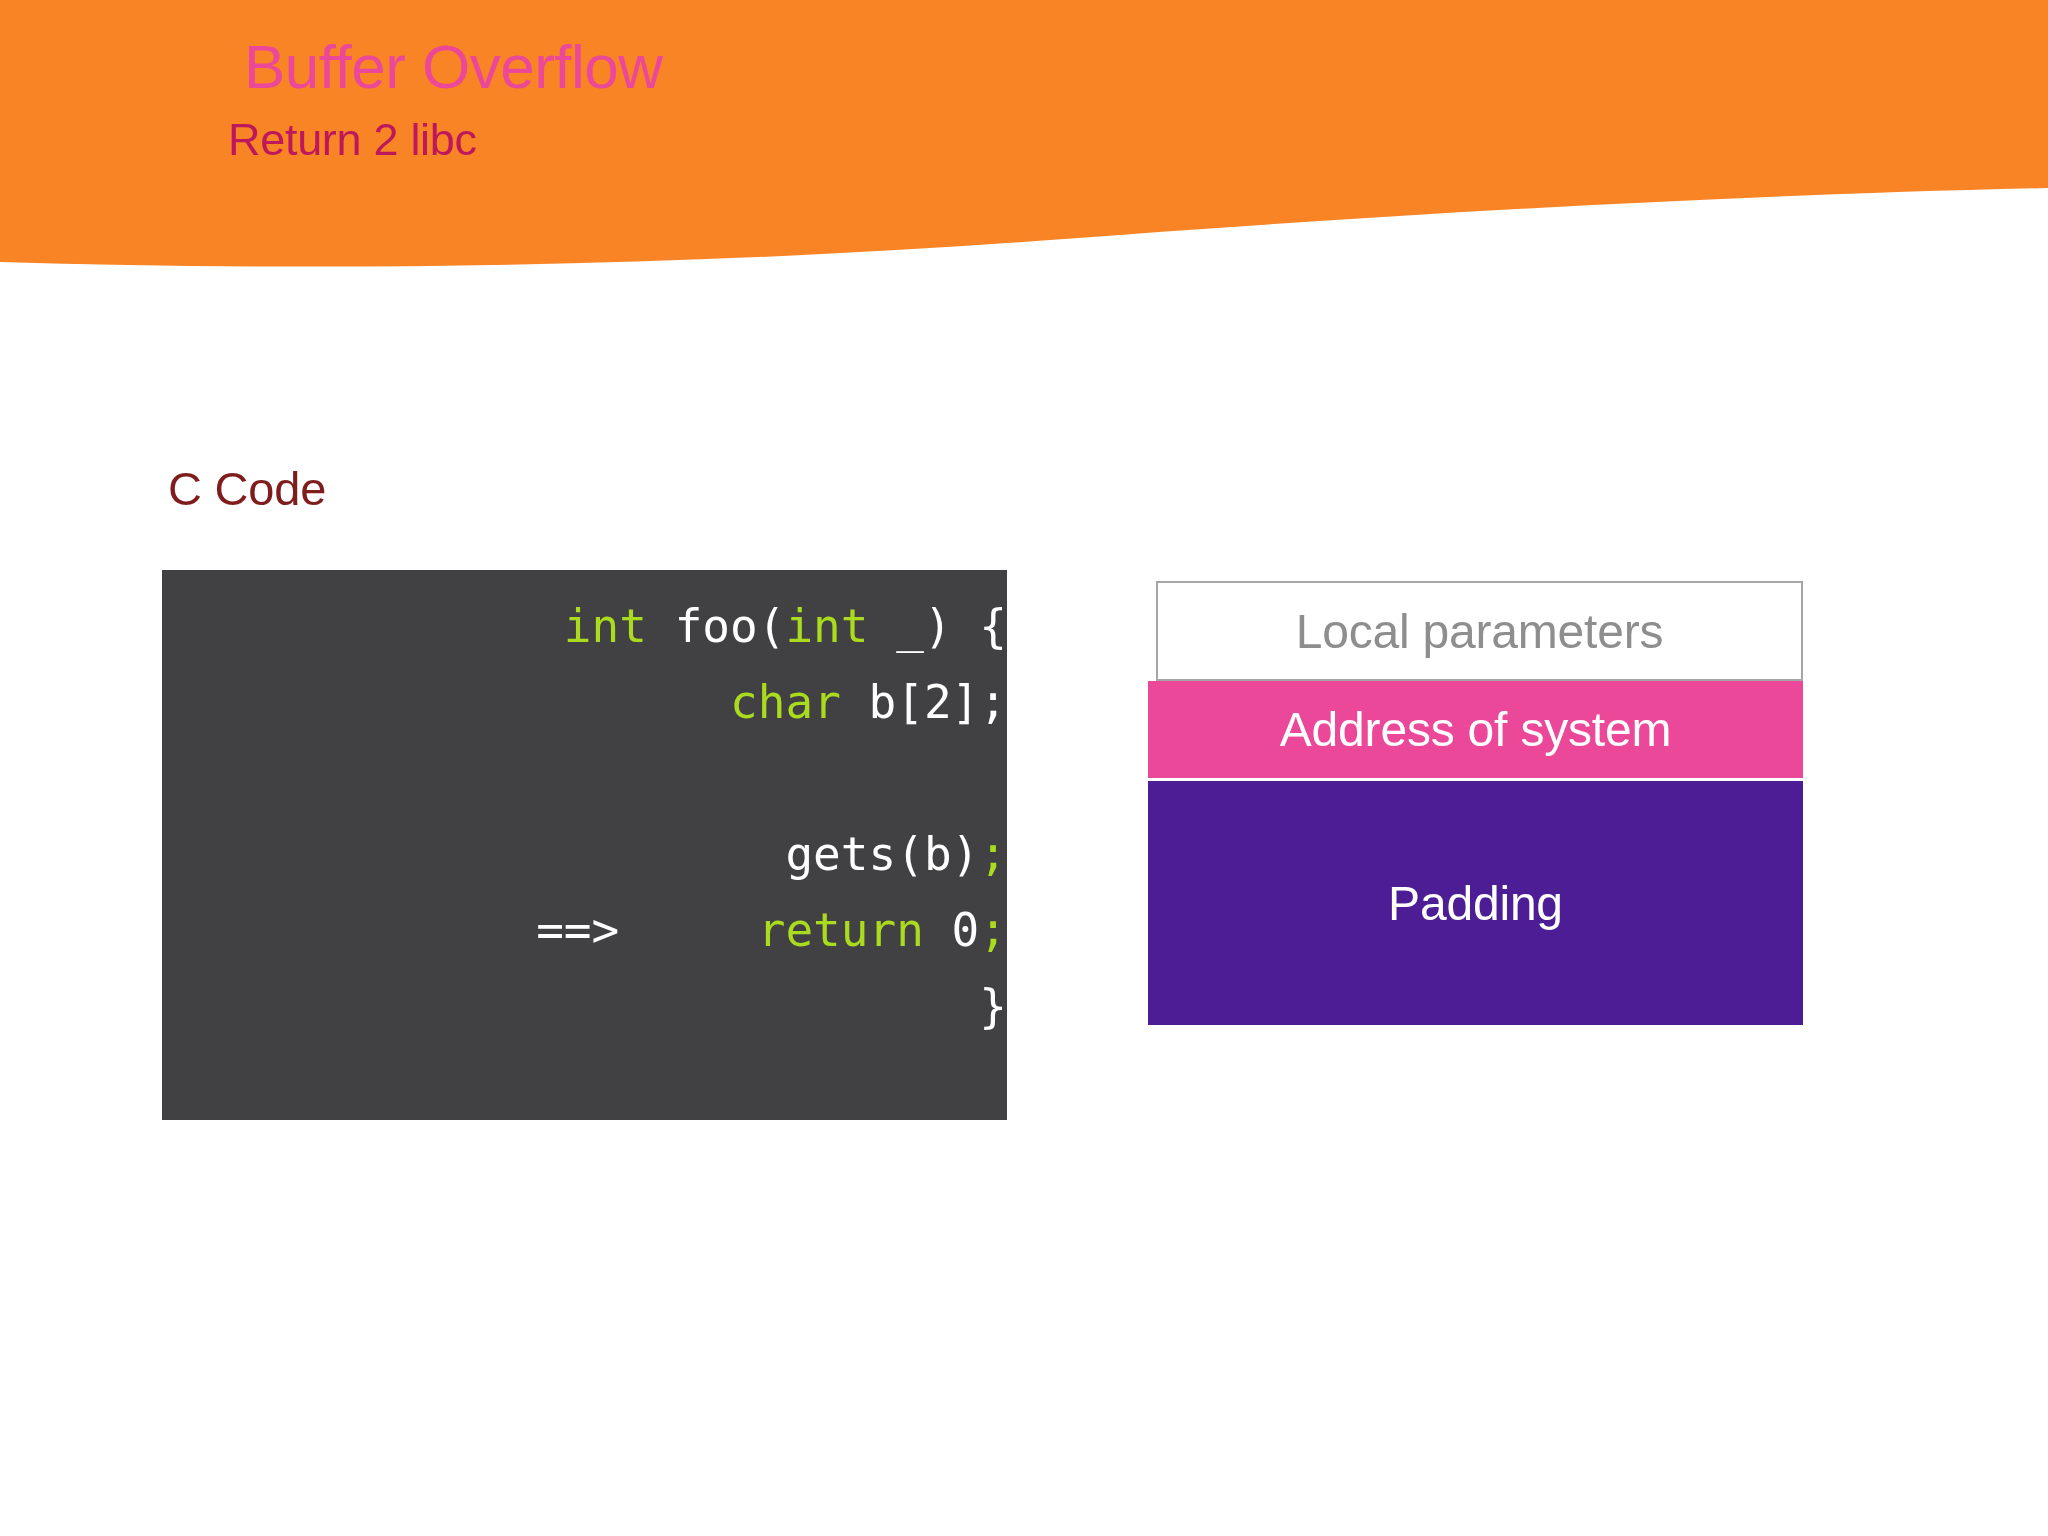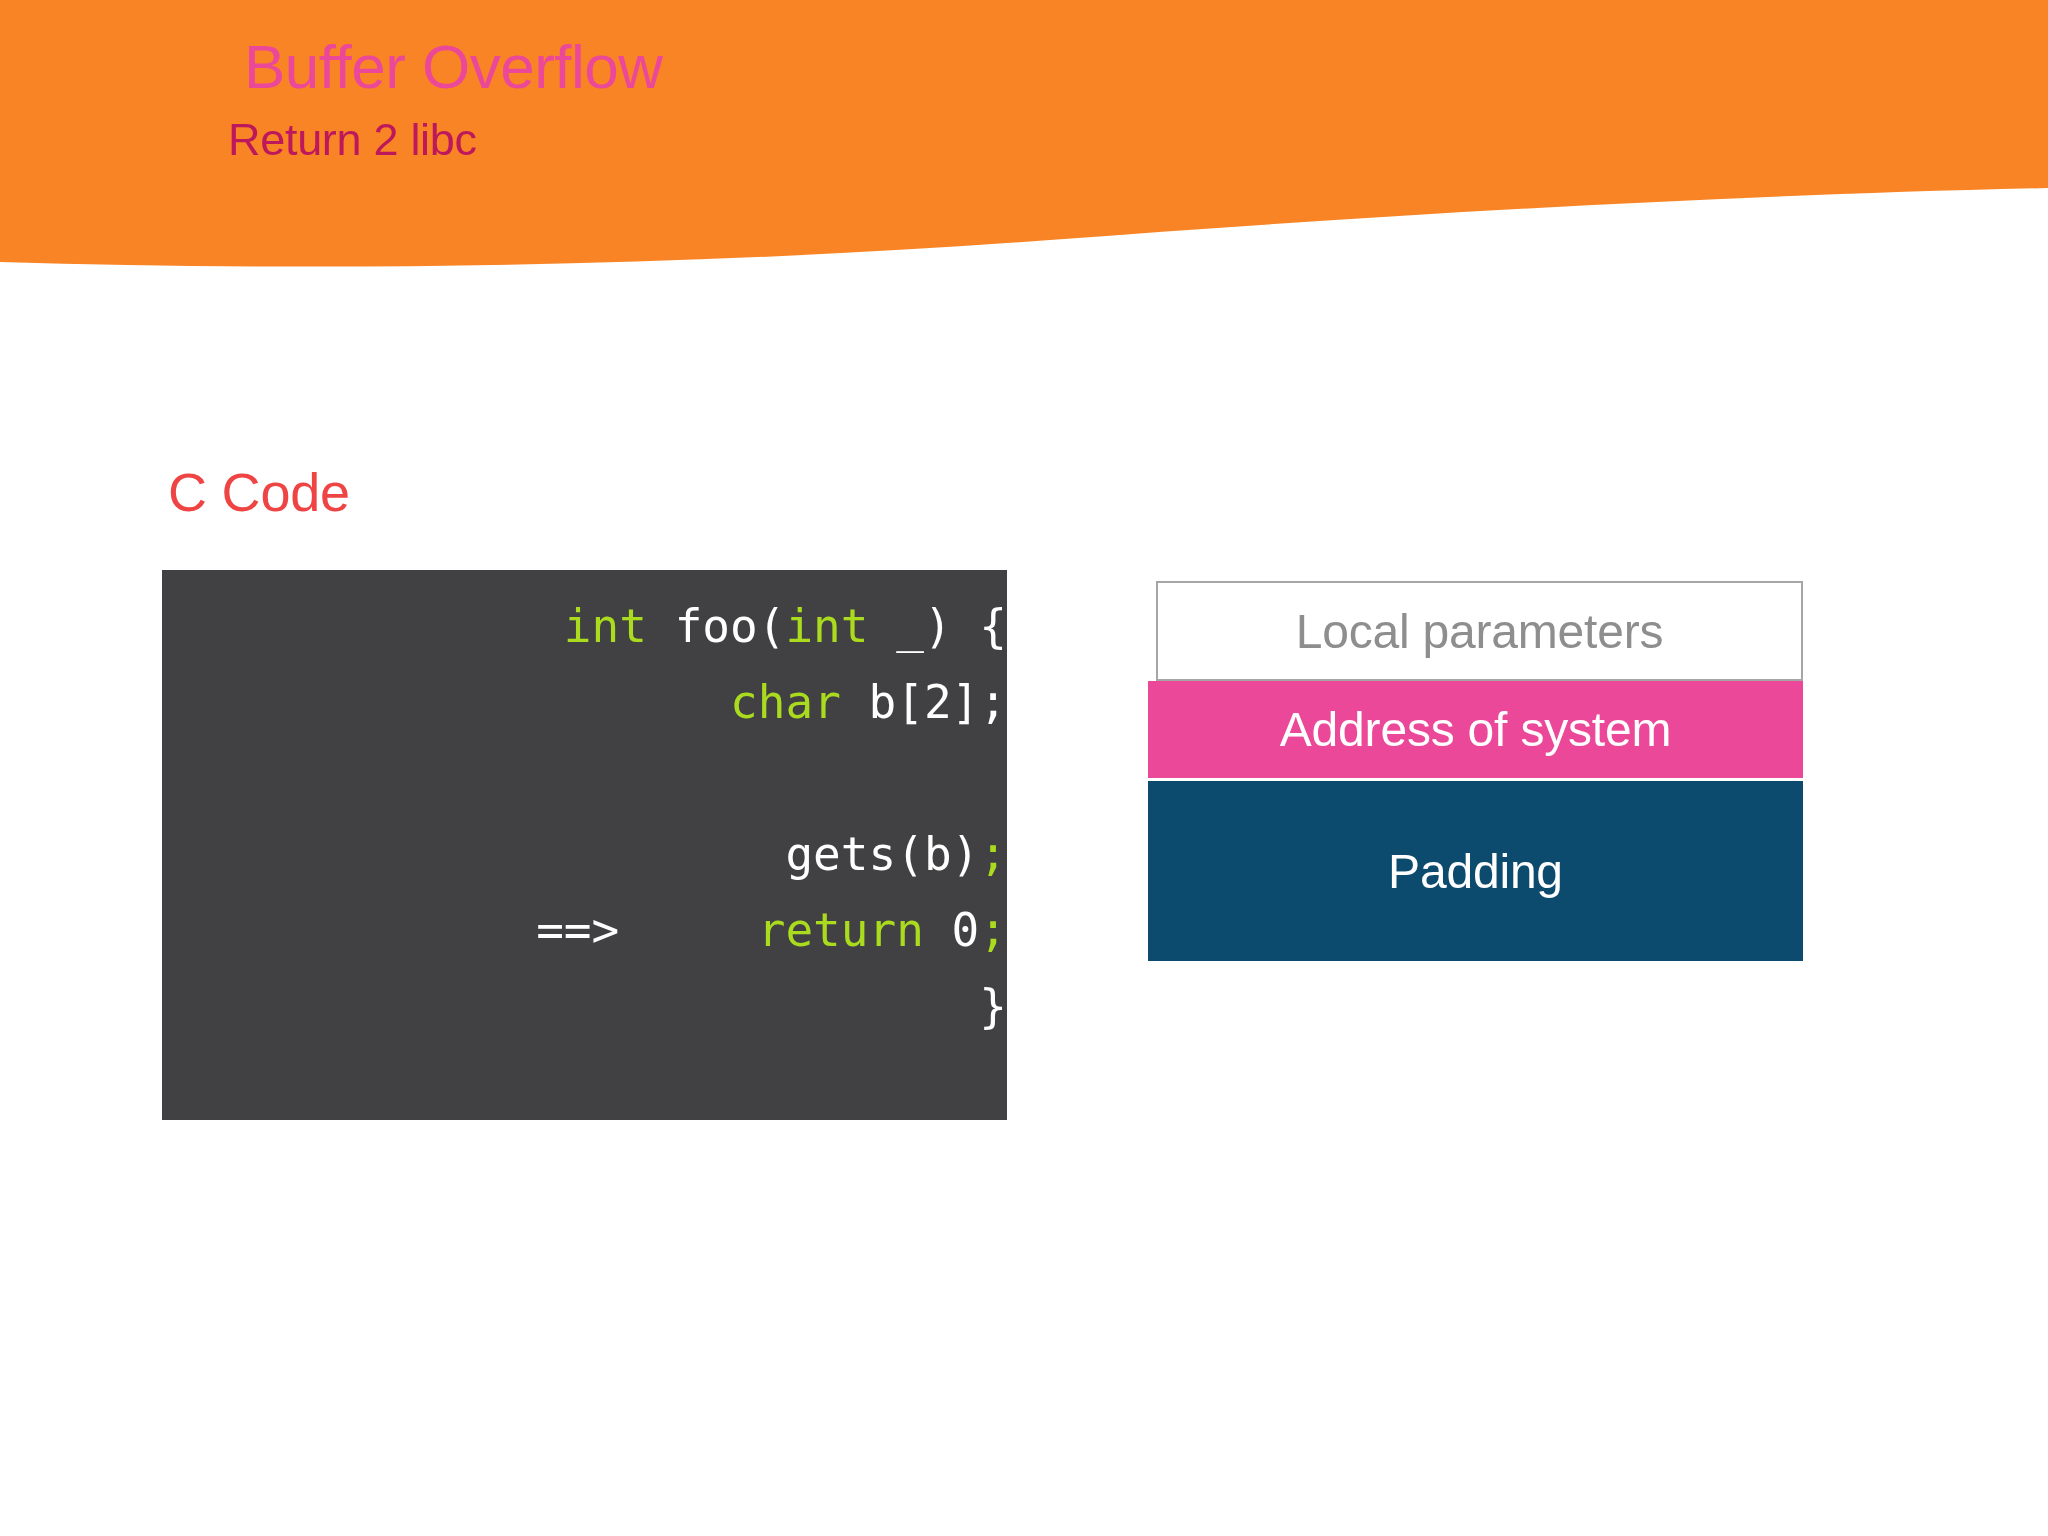--- a/index.html
+++ b/index.html
@@ -55,22 +55,22 @@
     line-height: 1.1;
     margin: 10px 0 0 0;
     white-space: nowrap;
   }
 
   
   .section-label {
     position: absolute;
     left: 168px;
     top: 461px;
-    font-size: 54px;
-    color: #ef4444;
+    font-size: 47px;
+    color: #7f1d1d;
     font-weight: 400;
     letter-spacing: -0.2px;
     white-space: nowrap;
   }
 
   
   .code-block {
     position: absolute;
     left: 162px;
     top: 570px;
@@ -117,22 +117,22 @@
     color: #8e8e8e;
     margin-left: 8px;
   }
   .cell-addr {
     height: 100px;
     background: #ec4899;
     color: #ffffff;
     border-bottom: 3px solid #ffffff;
   }
   .cell-padding {
-    height: 180px;
-    background: #0c4a6e;
+    height: 244px;
+    background: #4c1d95;
     color: #ffffff;
   }
 </style>
 </head>
 <body>
 
 <div class="header-wrap">
   <svg class="header-shape" viewBox="0 0 2048 300" preserveAspectRatio="none">
     <path d="M0,0 L2048,0 L2048,188 C1700,196 1400,214 1050,240 C700,266 340,272 0,262 Z" fill="#F98425"></path>
   </svg>

